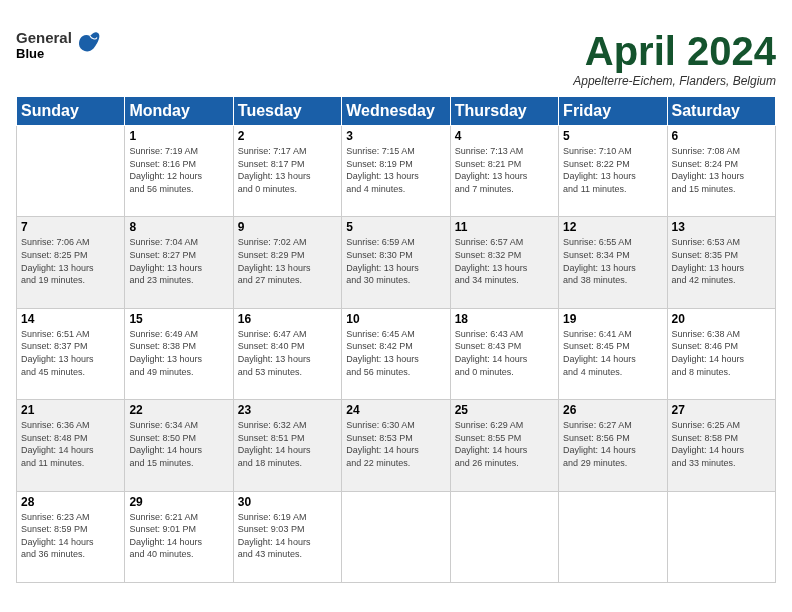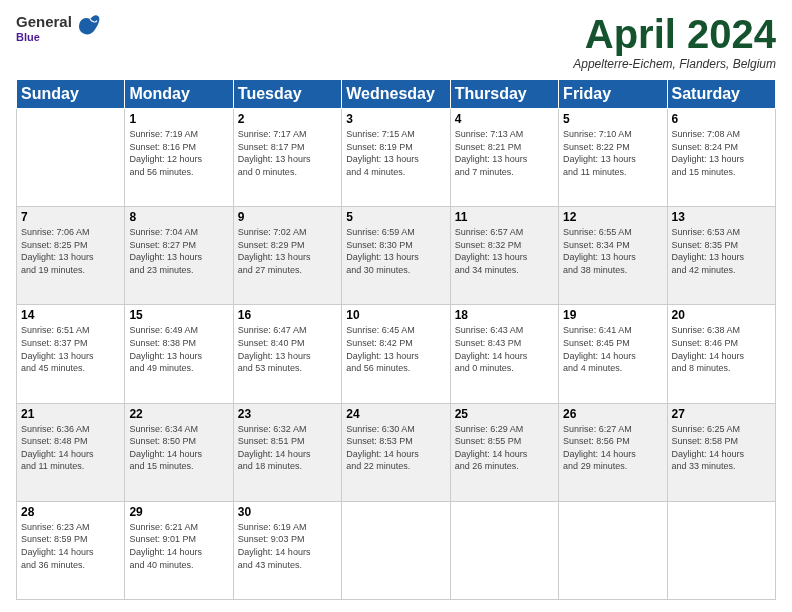--- a/index.html
+++ b/index.html
@@ -6,44 +6,44 @@
     body {
       font-family: Arial, sans-serif;
       background: #fff;
       width: 792px;
       height: 612px;
       overflow: hidden;
     }
     .page {
       width: 792px;
       height: 612px;
-      padding: 12px 16px;
+      padding: 29px 16px;
       display: flex;
       flex-direction: column;
     }
     .header {
       display: flex;
       justify-content: space-between;
       align-items: flex-start;
       margin-bottom: 8px;
     }
     .logo {
       display: flex;
       align-items: center;
       gap: 4px;
     }
     .logo-text-general {
       font-size: 15px;
       font-weight: bold;
       color: #333;
     }
     .logo-text-blue {
-      font-size: 11px;
-      font-weight: bold;
-      color: #4c1d95;
+      font-size: 13px;
+      font-weight: bold;
+      color: #000000;
     }
     .logo-bird {
       color: #1a5fa8;
       font-size: 18px;
     }
     .title-area {
       text-align: right;
     }
     .month-title {
       font-size: 40px;

